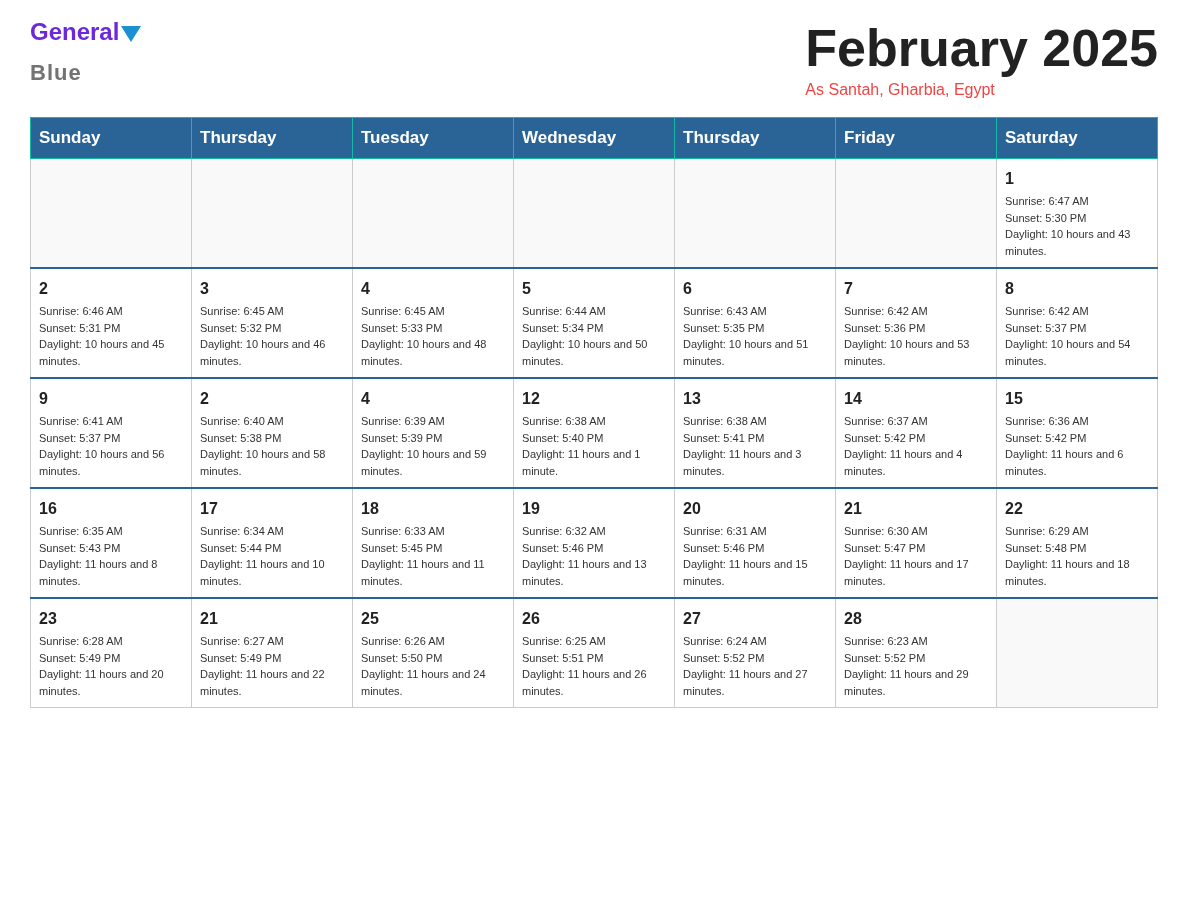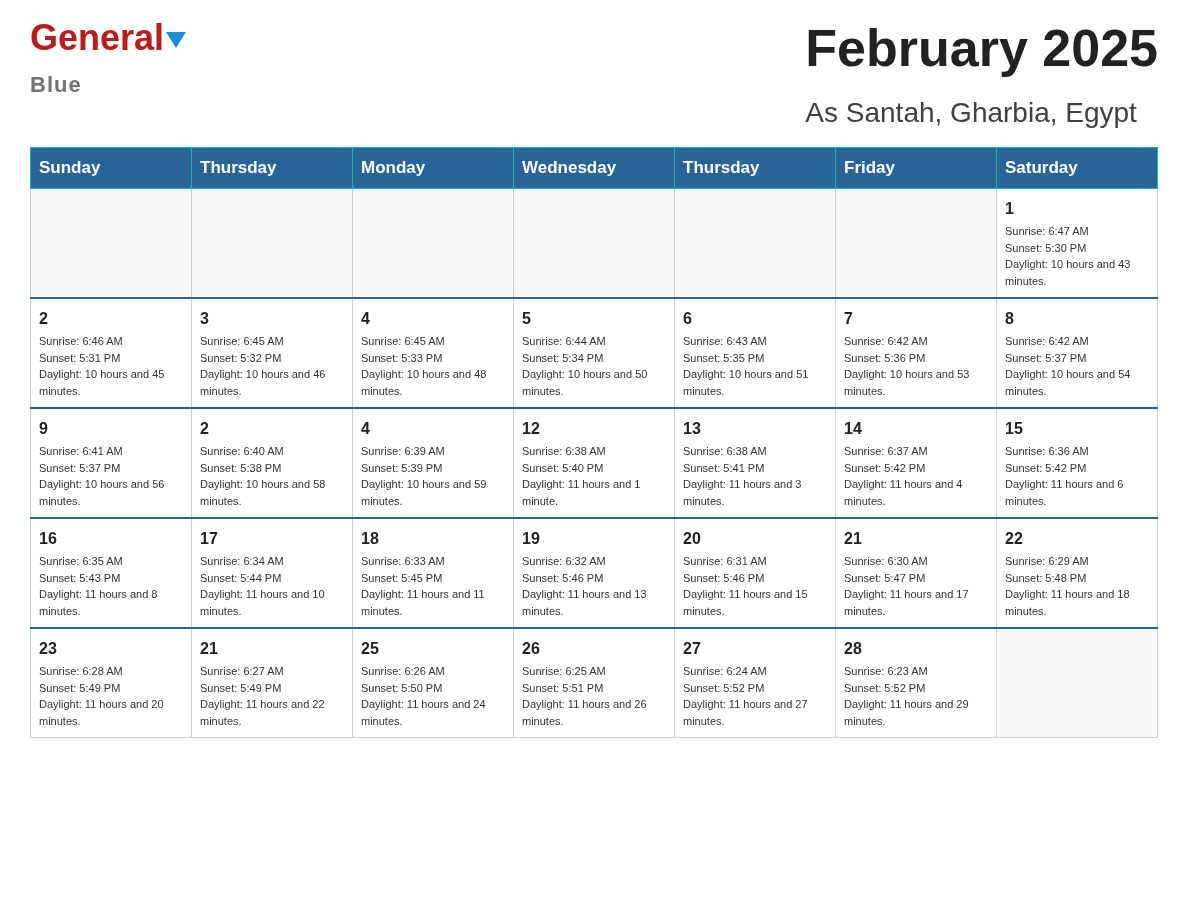--- a/index.html
+++ b/index.html
@@ -16,23 +16,23 @@
       justify-content: space-between;
       align-items: flex-start;
       margin-bottom: 18px;
     }
     .logo {
       display: flex;
       flex-direction: column;
       align-items: flex-start;
     }
     .logo-text {
-      font-size: 36px;
-      font-weight: bold;
-      color: #b91c1c;
+      font-size: 24px;
+      font-weight: bold;
+      color: #6d28d9;
       line-height: 1;
     }
     .logo-triangle {
       display: inline-block;
       width: 0;
       height: 0;
       border-left: 10px solid transparent;
       border-right: 10px solid transparent;
       border-top: 16px solid #1a8fd1;
       margin-left: 2px;
@@ -48,24 +48,24 @@
     .title-block {
       text-align: left;
     }
     .title-block h1 {
       font-size: 52px;
       font-weight: bold;
       color: #222;
       line-height: 1.1;
     }
     .title-block h2 {
-      font-size: 28px;
+      font-size: 16px;
       font-weight: normal;
-      color: #404040;
-      margin-top: 20px;
+      color: #ef4444;
+      margin-top: 4px;
     }
     .calendar {
       width: 100%;
       border-collapse: collapse;
     }
     .calendar thead tr th {
       background-color: #2a6496;
       color: #fff;
       font-size: 17px;
       font-weight: bold;
@@ -115,21 +115,21 @@
     <h1>February 2025</h1>
     <h2>As Santah, Gharbia, Egypt</h2>
   </div>
 </div>
 
 <table class="calendar">
   <thead>
     <tr>
     <th>Sunday</th>
         <th>Thursday</th>
-        <th>Monday</th>
+        <th>Tuesday</th>
         <th>Wednesday</th>
         <th>Thursday</th>
         <th>Friday</th>
         <th>Saturday</th>
       </tr>
   </thead>
   <tbody>
   <tr>
         <td class="empty"></td>
         <td class="empty"></td>

